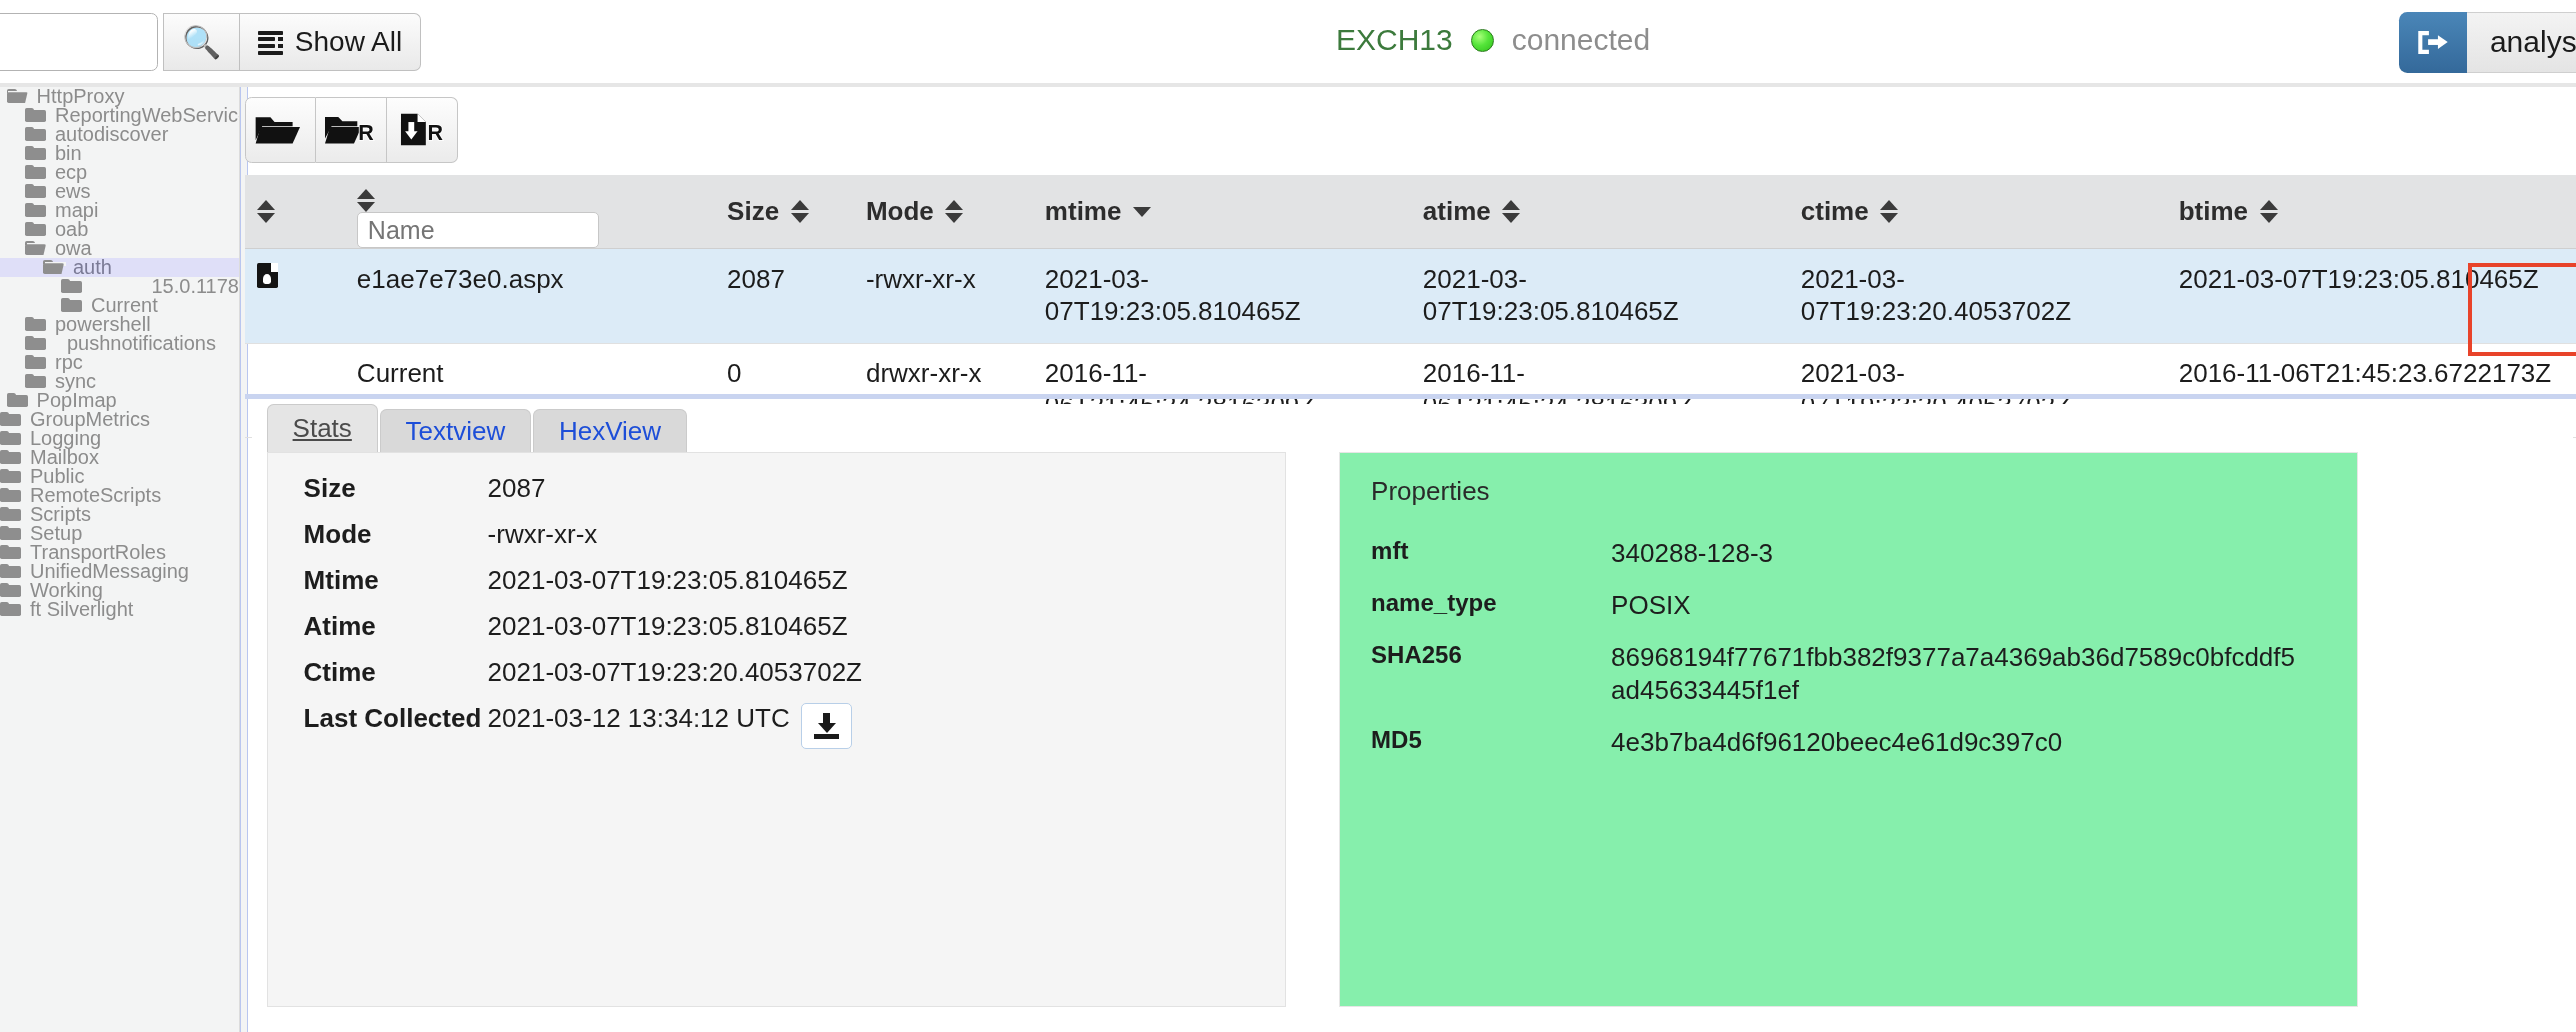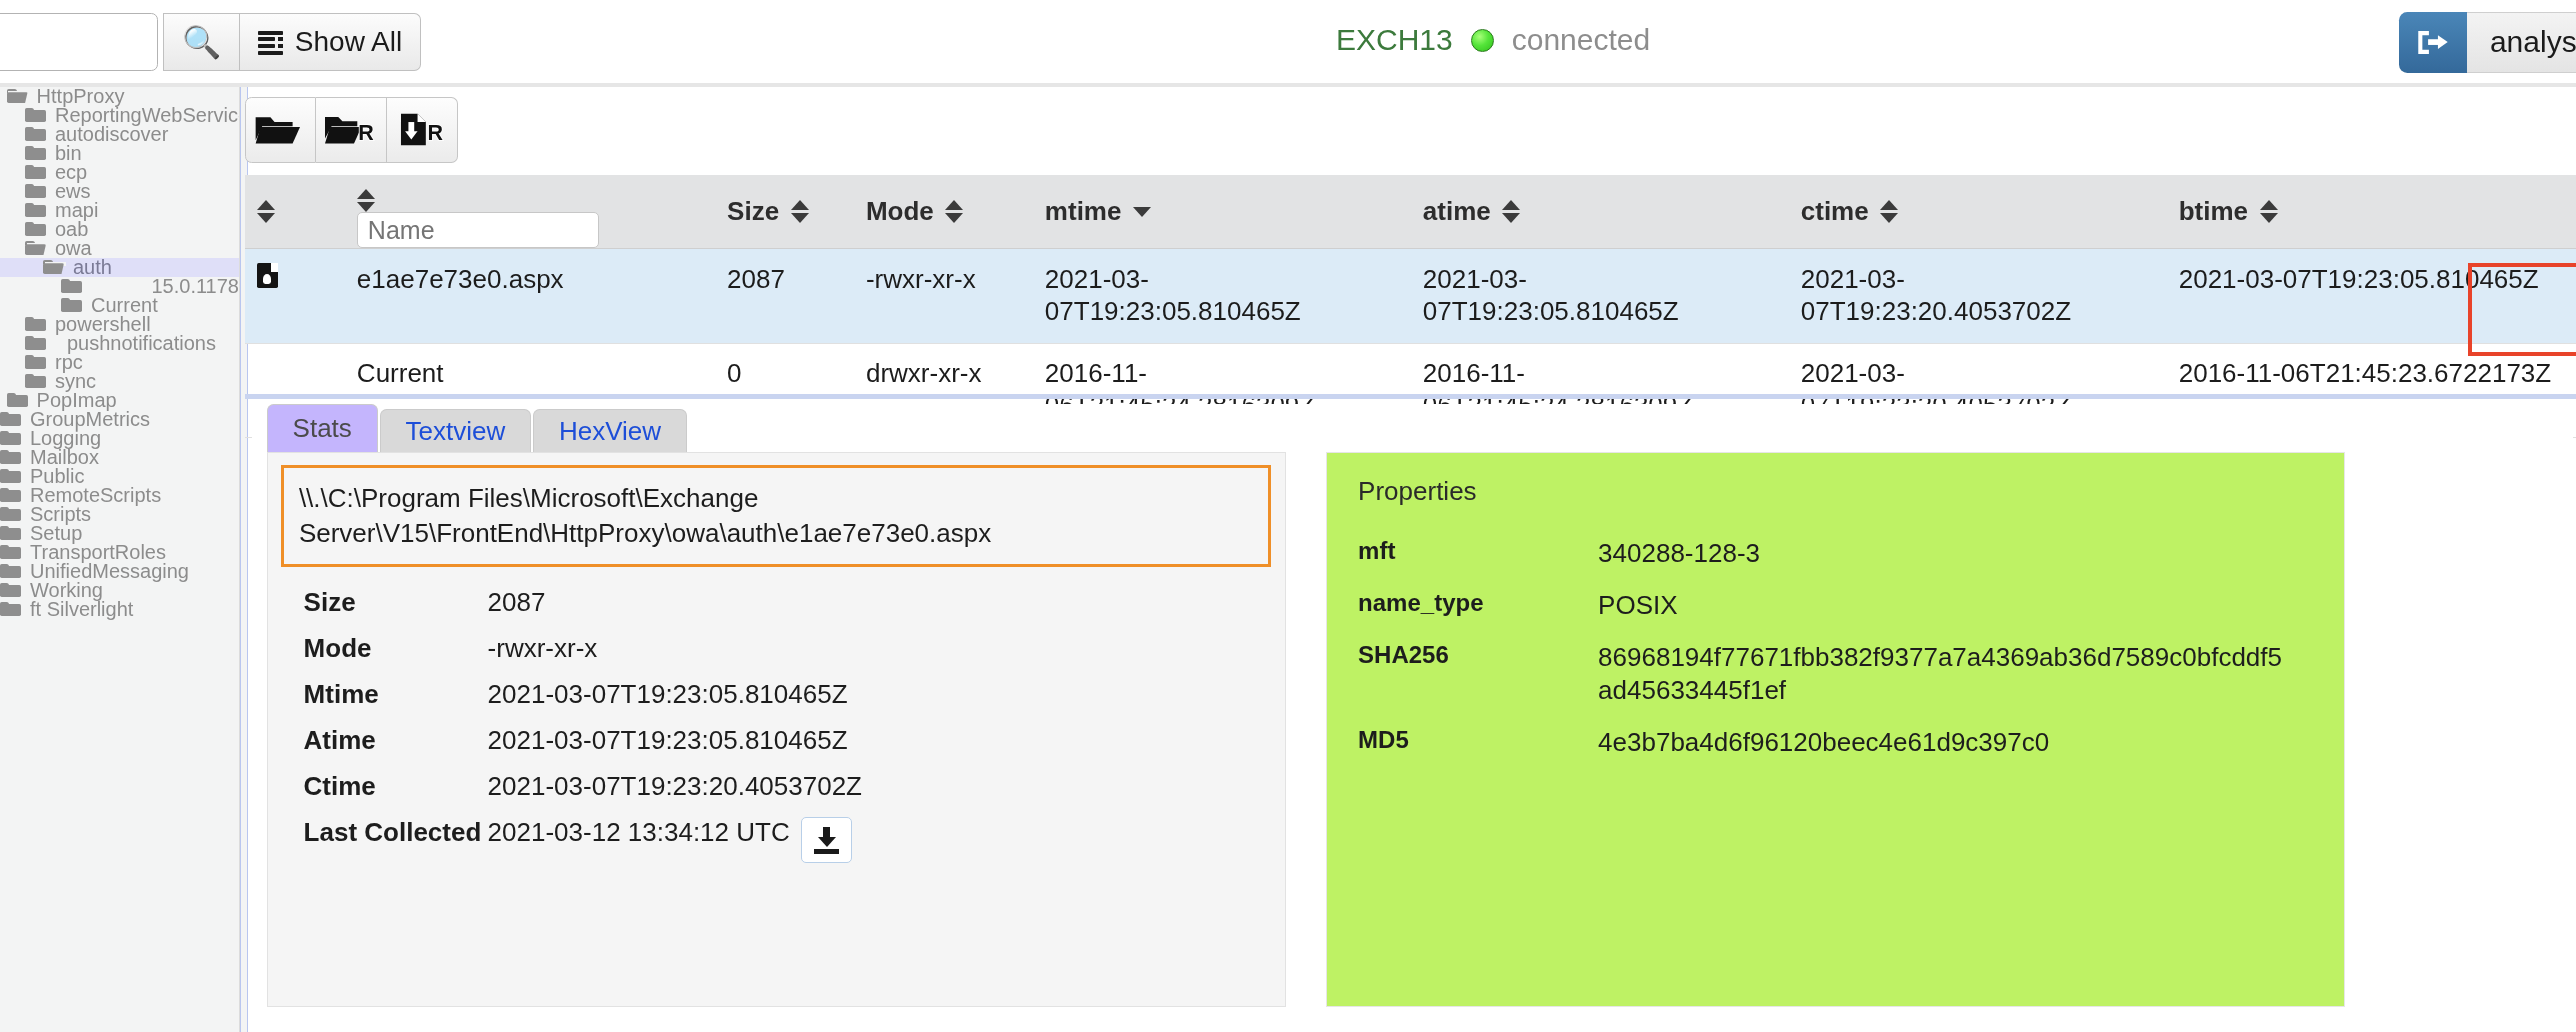--- a/index.html
+++ b/index.html
@@ -244,25 +244,25 @@
   .tab {
     height: 43px; padding: 0 25px;
     display: flex; align-items: center;
     font-size: 26px; color: #1d4ed8;
     background: #d9d9d9;
     border: 0.8px solid #cbcbcb; border-bottom: none;
     border-radius: 6.6px 6.6px 0 0;
     margin-right: 1.7px;
     cursor: pointer;
   }
-  .tab.active { background: #c4b5fd; color: #4b4b4b; height: 48px; }
+  .tab.active { background: #e5e5e5; color: #4b4b4b; height: 48px; text-decoration: underline; }
 
   .panes { display: flex; gap: 40px; padding: 0 0 0 15px; }
   .pane-left { width: 1019px; background: #f5f5f5; border: 0.8px solid #e2e2e2; min-height: 555px; }
-  .pane-right { width: 1019px; background: #bef264; border: 0.8px solid #e6e6e6; min-height: 555px; }
+  .pane-right { width: 1019px; background: #86efac; border: 0.8px solid #e6e6e6; min-height: 555px; margin-left: 13px; }
 
   .path-box {
     margin: 11.6px 13.3px 0 13.3px; padding: 13.3px 15px;
     border: 3.3px solid #ef8f28;
     font-size: 26px; color: #1d1d1d; line-height: 1.35;
     background: #f5f5f5;
     word-break: break-word;
   }
   .stats-list { padding: 20px 0 0 36px; }
   .stat-row { display: flex; align-items: flex-start; margin-bottom: 15px; }
@@ -593,21 +593,20 @@
 
   <div class="detail">
     <div class="tabs" id="tabs-root">
         <div class="tab active">Stats</div>
         <div class="tab">Textview</div>
         <div class="tab">HexView</div>
       </div>
     <div class="panes">
 
       <div class="pane-left">
-        <div class="path-box">\\.\C:\Program Files\Microsoft\Exchange Server\V15\FrontEnd\HttpProxy\owa\auth\e1ae7e73e0.aspx</div>
         <div class="stats-list" id="stats-root">
             <div class="stat-row">
               <div class="stat-k">Size</div>
               <div class="stat-v">2087</div>
             </div>
             <div class="stat-row">
               <div class="stat-k">Mode</div>
               <div class="stat-v">-rwxr-xr-x</div>
             </div>
             <div class="stat-row">

